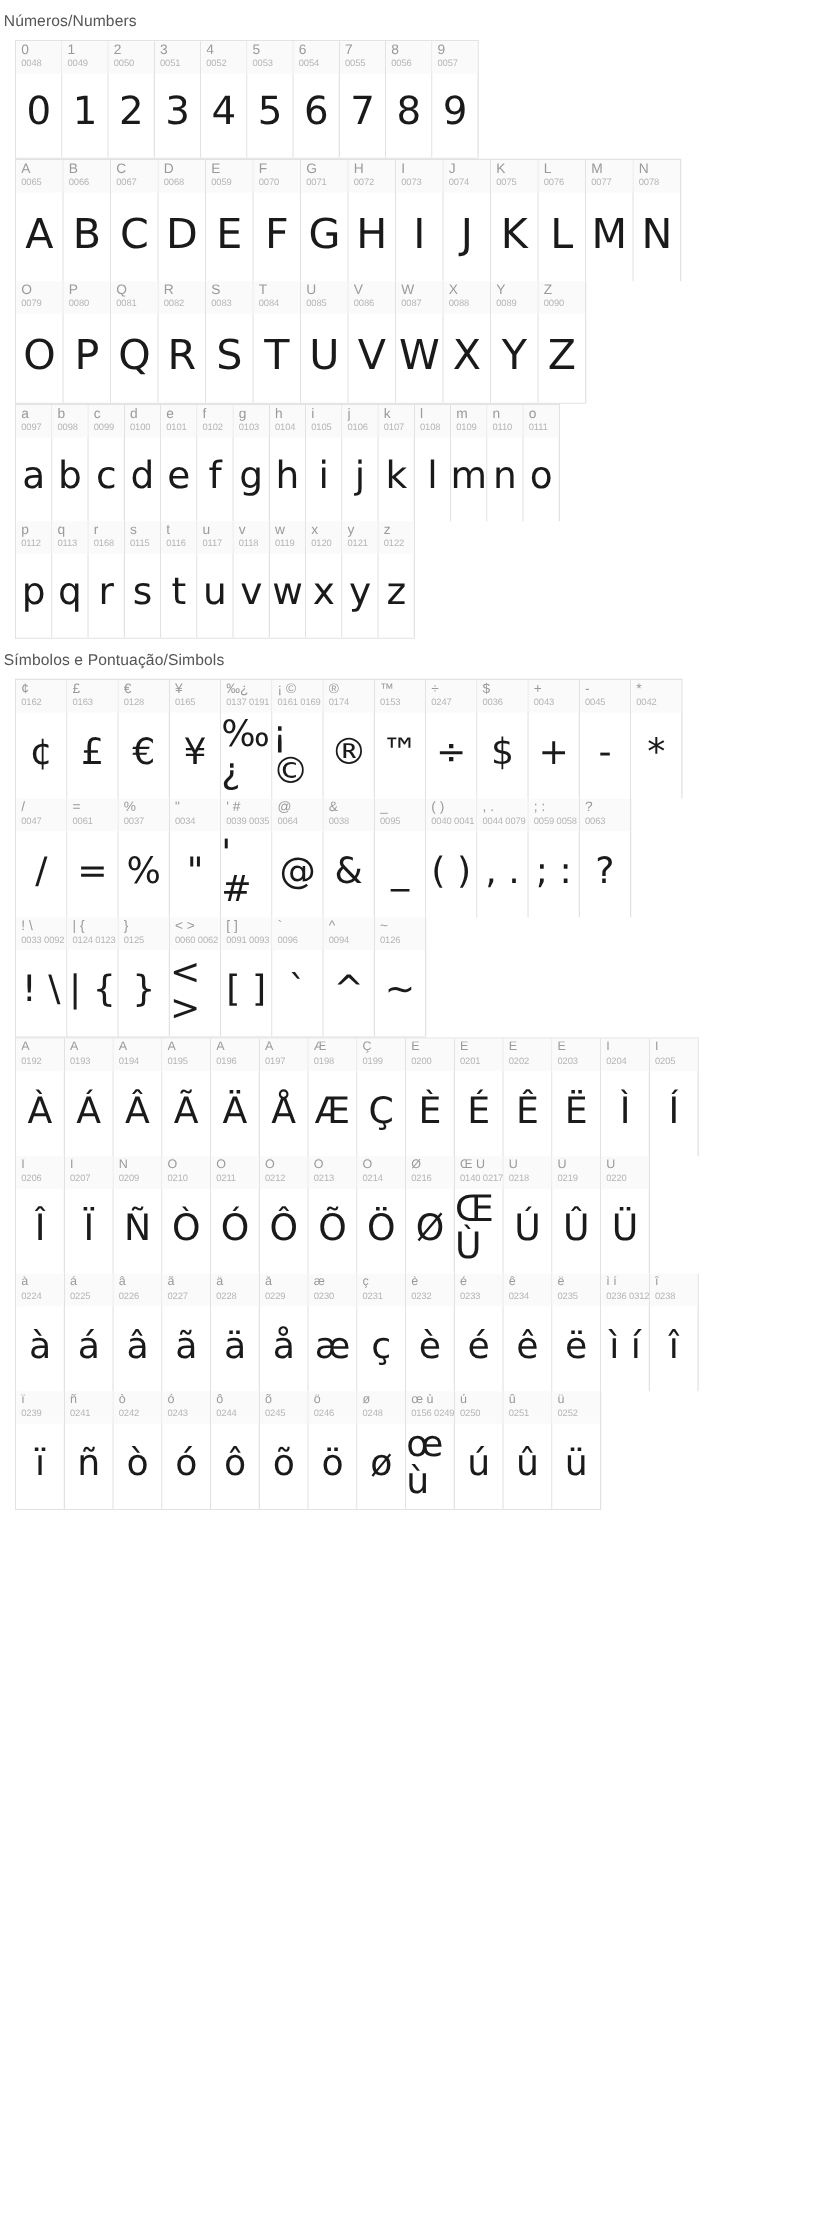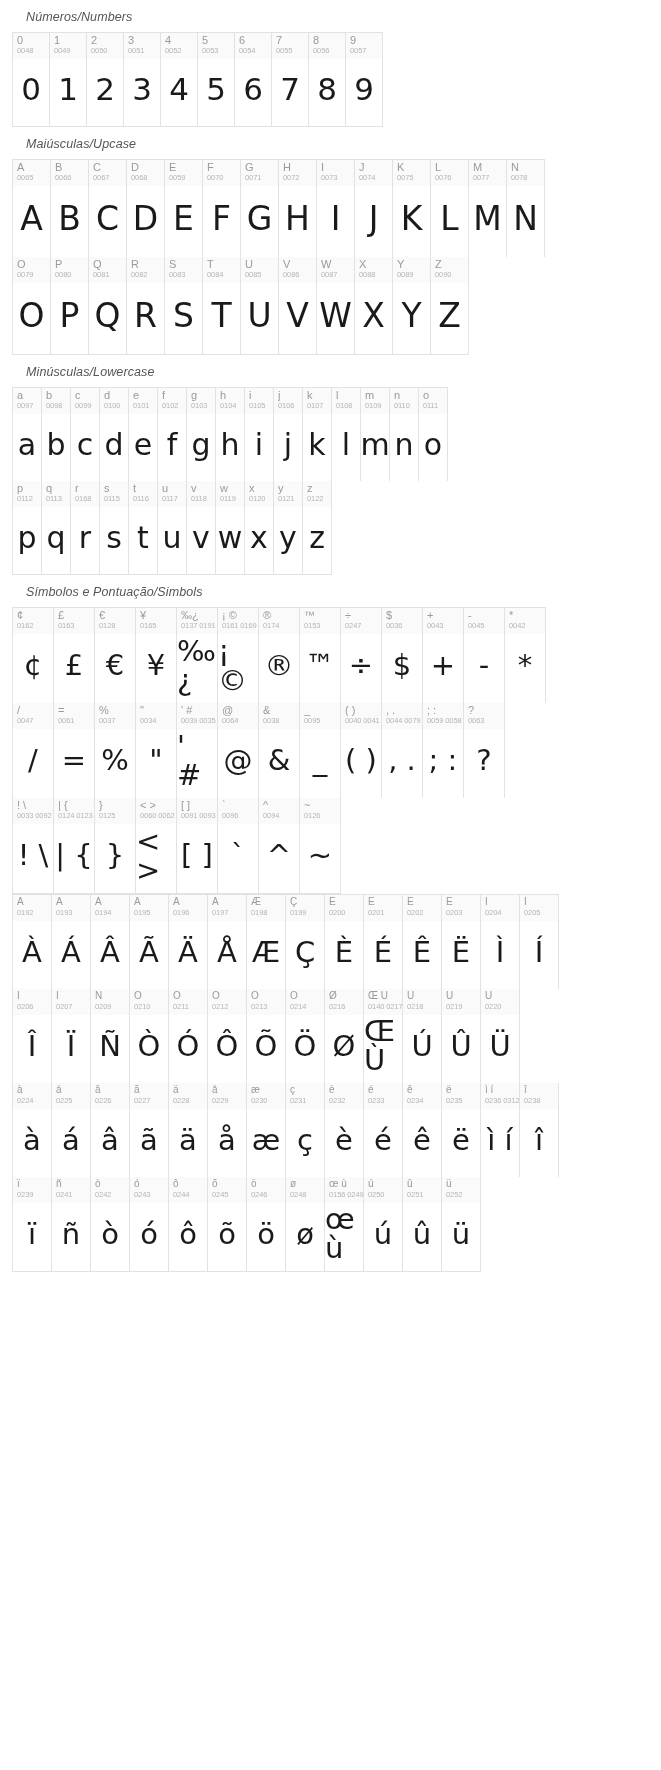--- a/index.html
+++ b/index.html
@@ -10,23 +10,22 @@
   }
   body {
     width: 661px;
     min-height: 1770px;
     padding: 0 0 20px 0;
   }
   .section { margin: 0 0 0 0; }
   .section-title {
     font-size: 12.5px;
     color: #555555;
-    padding: 10px 0 8px 26px;
+    padding: 10px 0 8px 3px;
     letter-spacing: 0.1px;
-    font-style: italic;
   }
   .grid-wrap {
     margin: 0 0 0 12px;
   }
   .row {
     display: flex;
     flex-wrap: nowrap;
     border-left: 1px solid #e2e2e2;
     border-top: 1px solid #e2e2e2;
     width: fit-content;
@@ -165,21 +164,20 @@
             <div class="cell-head">
               <span class="ch-char">9</span>
               <span class="ch-code">0057</span>
             </div>
             <div class="cell-glyph">9</div>
           </div>
         </div>
       </div>
     </div>
     <div class="section">
-      <div class="section-title">Maiúsculas/Upcase</div>
       <div class="grid-wrap sz-up">
         <div class="row">
           <div class="cell">
             <div class="cell-head">
               <span class="ch-char">A</span>
               <span class="ch-code">0065</span>
             </div>
             <div class="cell-glyph">A</div>
           </div>
           <div class="cell">
@@ -356,21 +354,20 @@
             <div class="cell-head">
               <span class="ch-char">Z</span>
               <span class="ch-code">0090</span>
             </div>
             <div class="cell-glyph">Z</div>
           </div>
         </div>
       </div>
     </div>
     <div class="section">
-      <div class="section-title">Minúsculas/Lowercase</div>
       <div class="grid-wrap sz-low">
         <div class="row">
           <div class="cell">
             <div class="cell-head">
               <span class="ch-char">a</span>
               <span class="ch-code">0097</span>
             </div>
             <div class="cell-glyph">a</div>
           </div>
           <div class="cell">

